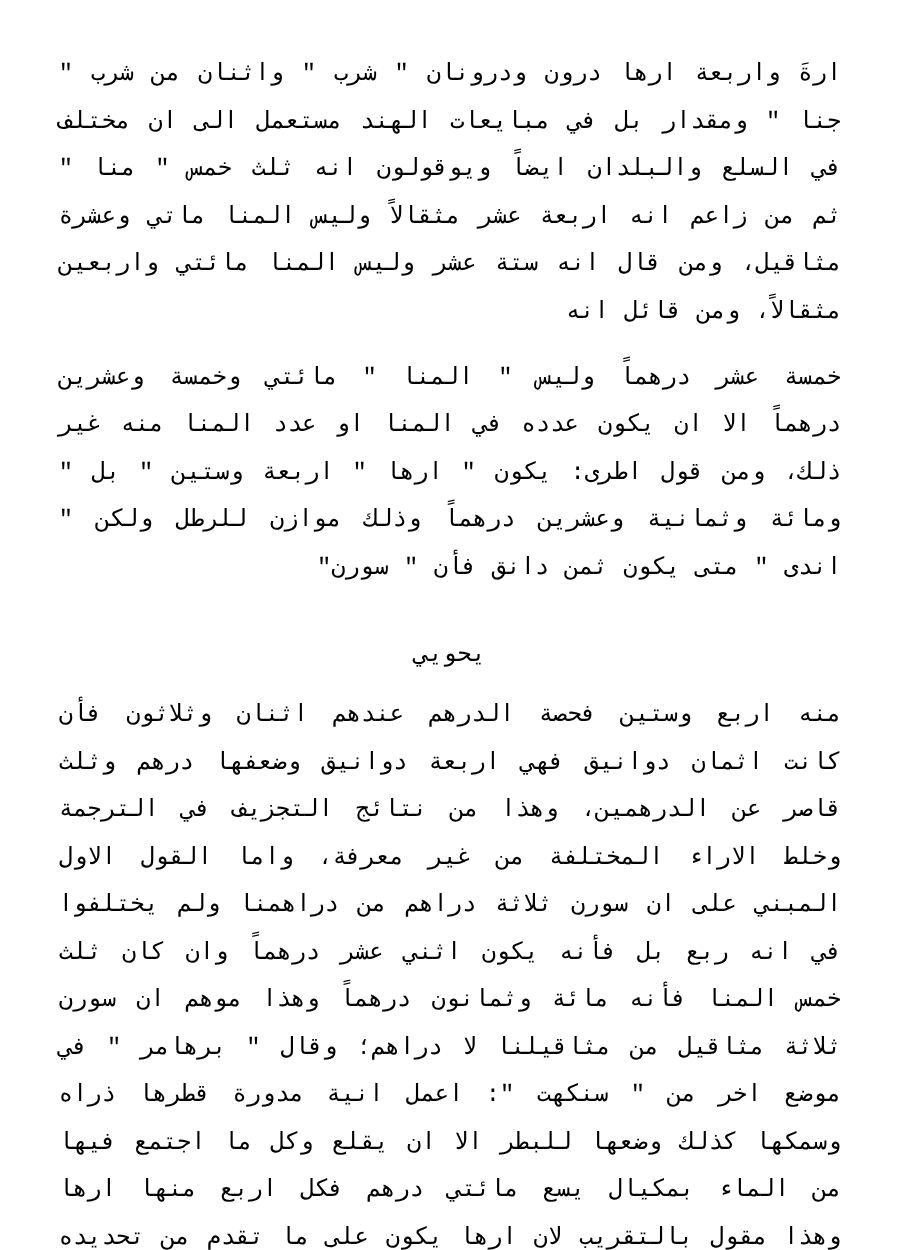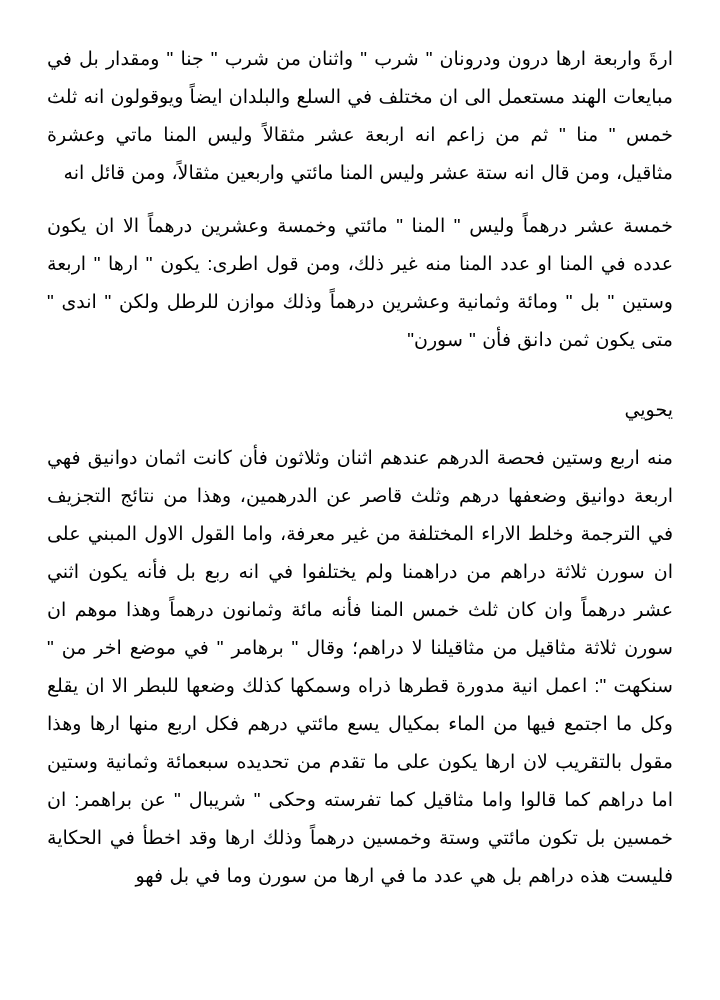--- a/index.html
+++ b/index.html
@@ -12,36 +12,36 @@
     height: 1000px;
     overflow: hidden;
   }
   .page {
     box-sizing: border-box;
     width: 720px;
     height: 1000px;
     background: #ffffff;
     direction: rtl;
     padding: 40px 47px 0 47px;
-    font-family: Liberation Sans, sans-serif;
+    font-family: Liberation Mono, monospace;
     font-size: 19px;
     line-height: 38px;
     color: #000000;
   }
   .para {
     margin: 0 0 15px 0;
     text-align: justify;
     text-justify: inter-word;
     word-spacing: 1px;
   }
   .para.gap-large {
     margin-bottom: 32px;
   }
   .para.single-word {
-    text-align: right;
+    text-align: center;
     margin-bottom: 10px;
   }
   .para.last {
     margin-bottom: 12px;
   }
 </style>
 </head>
 <body>
 
 <div class="page">

